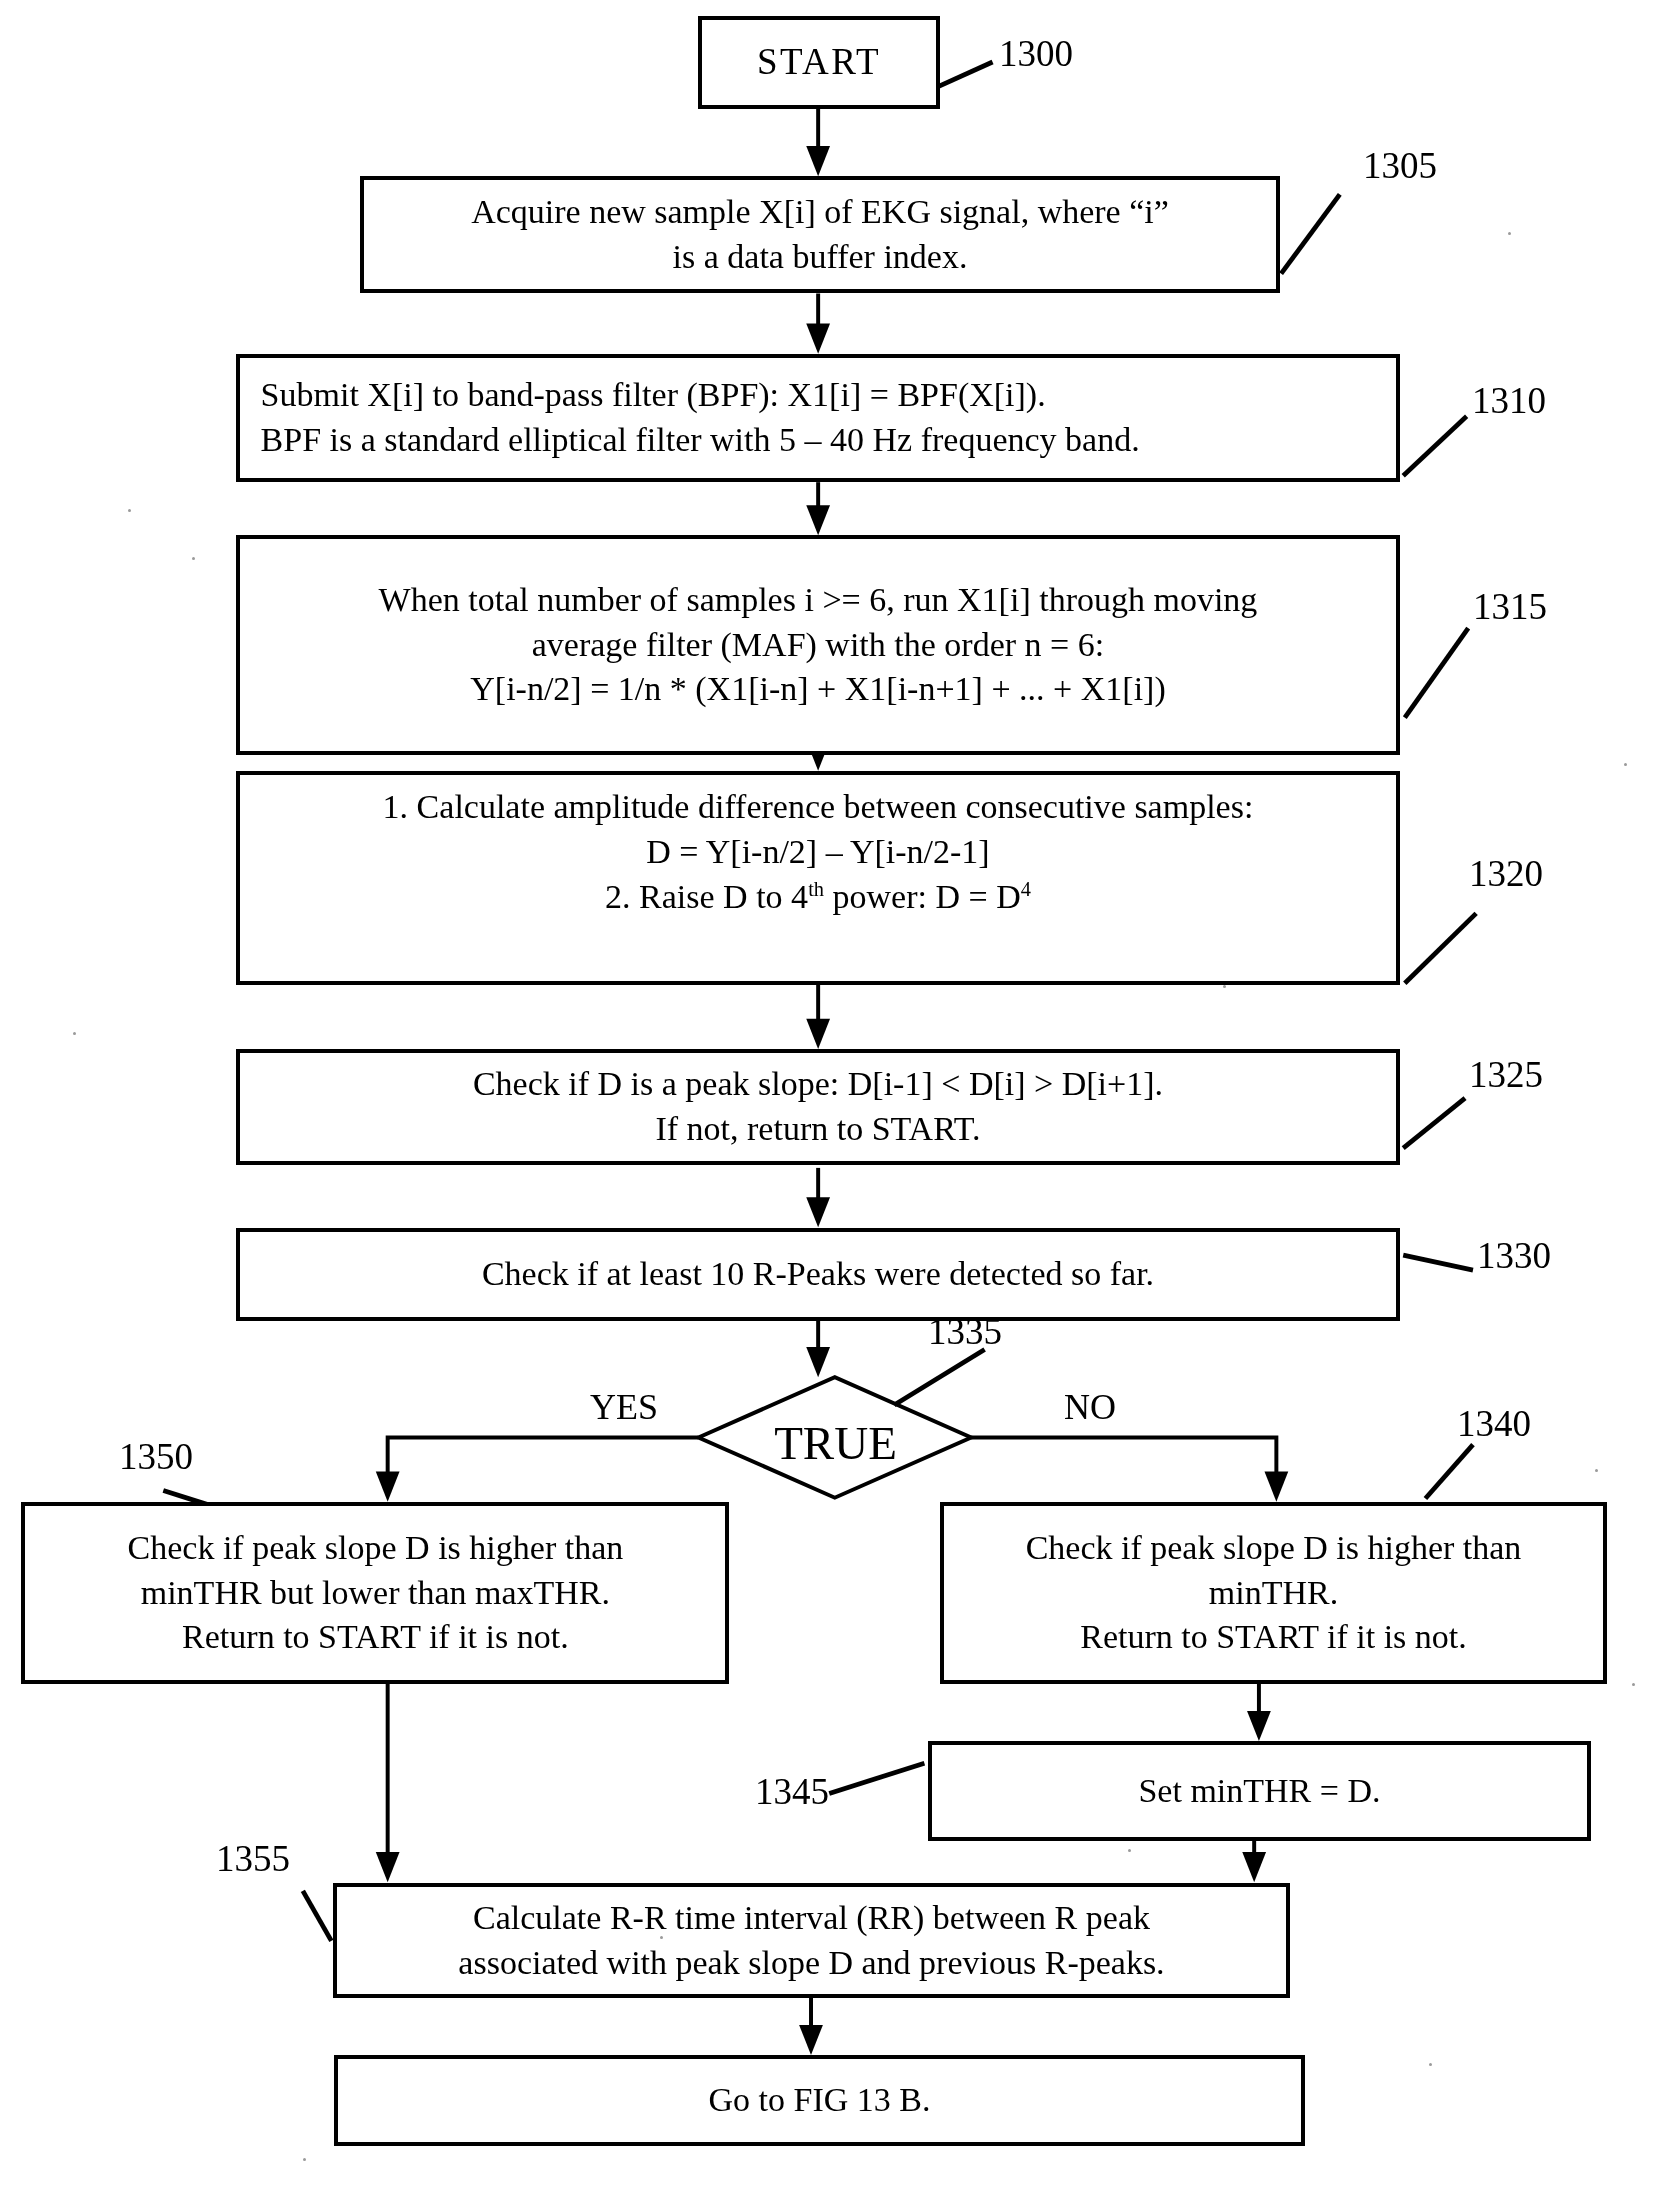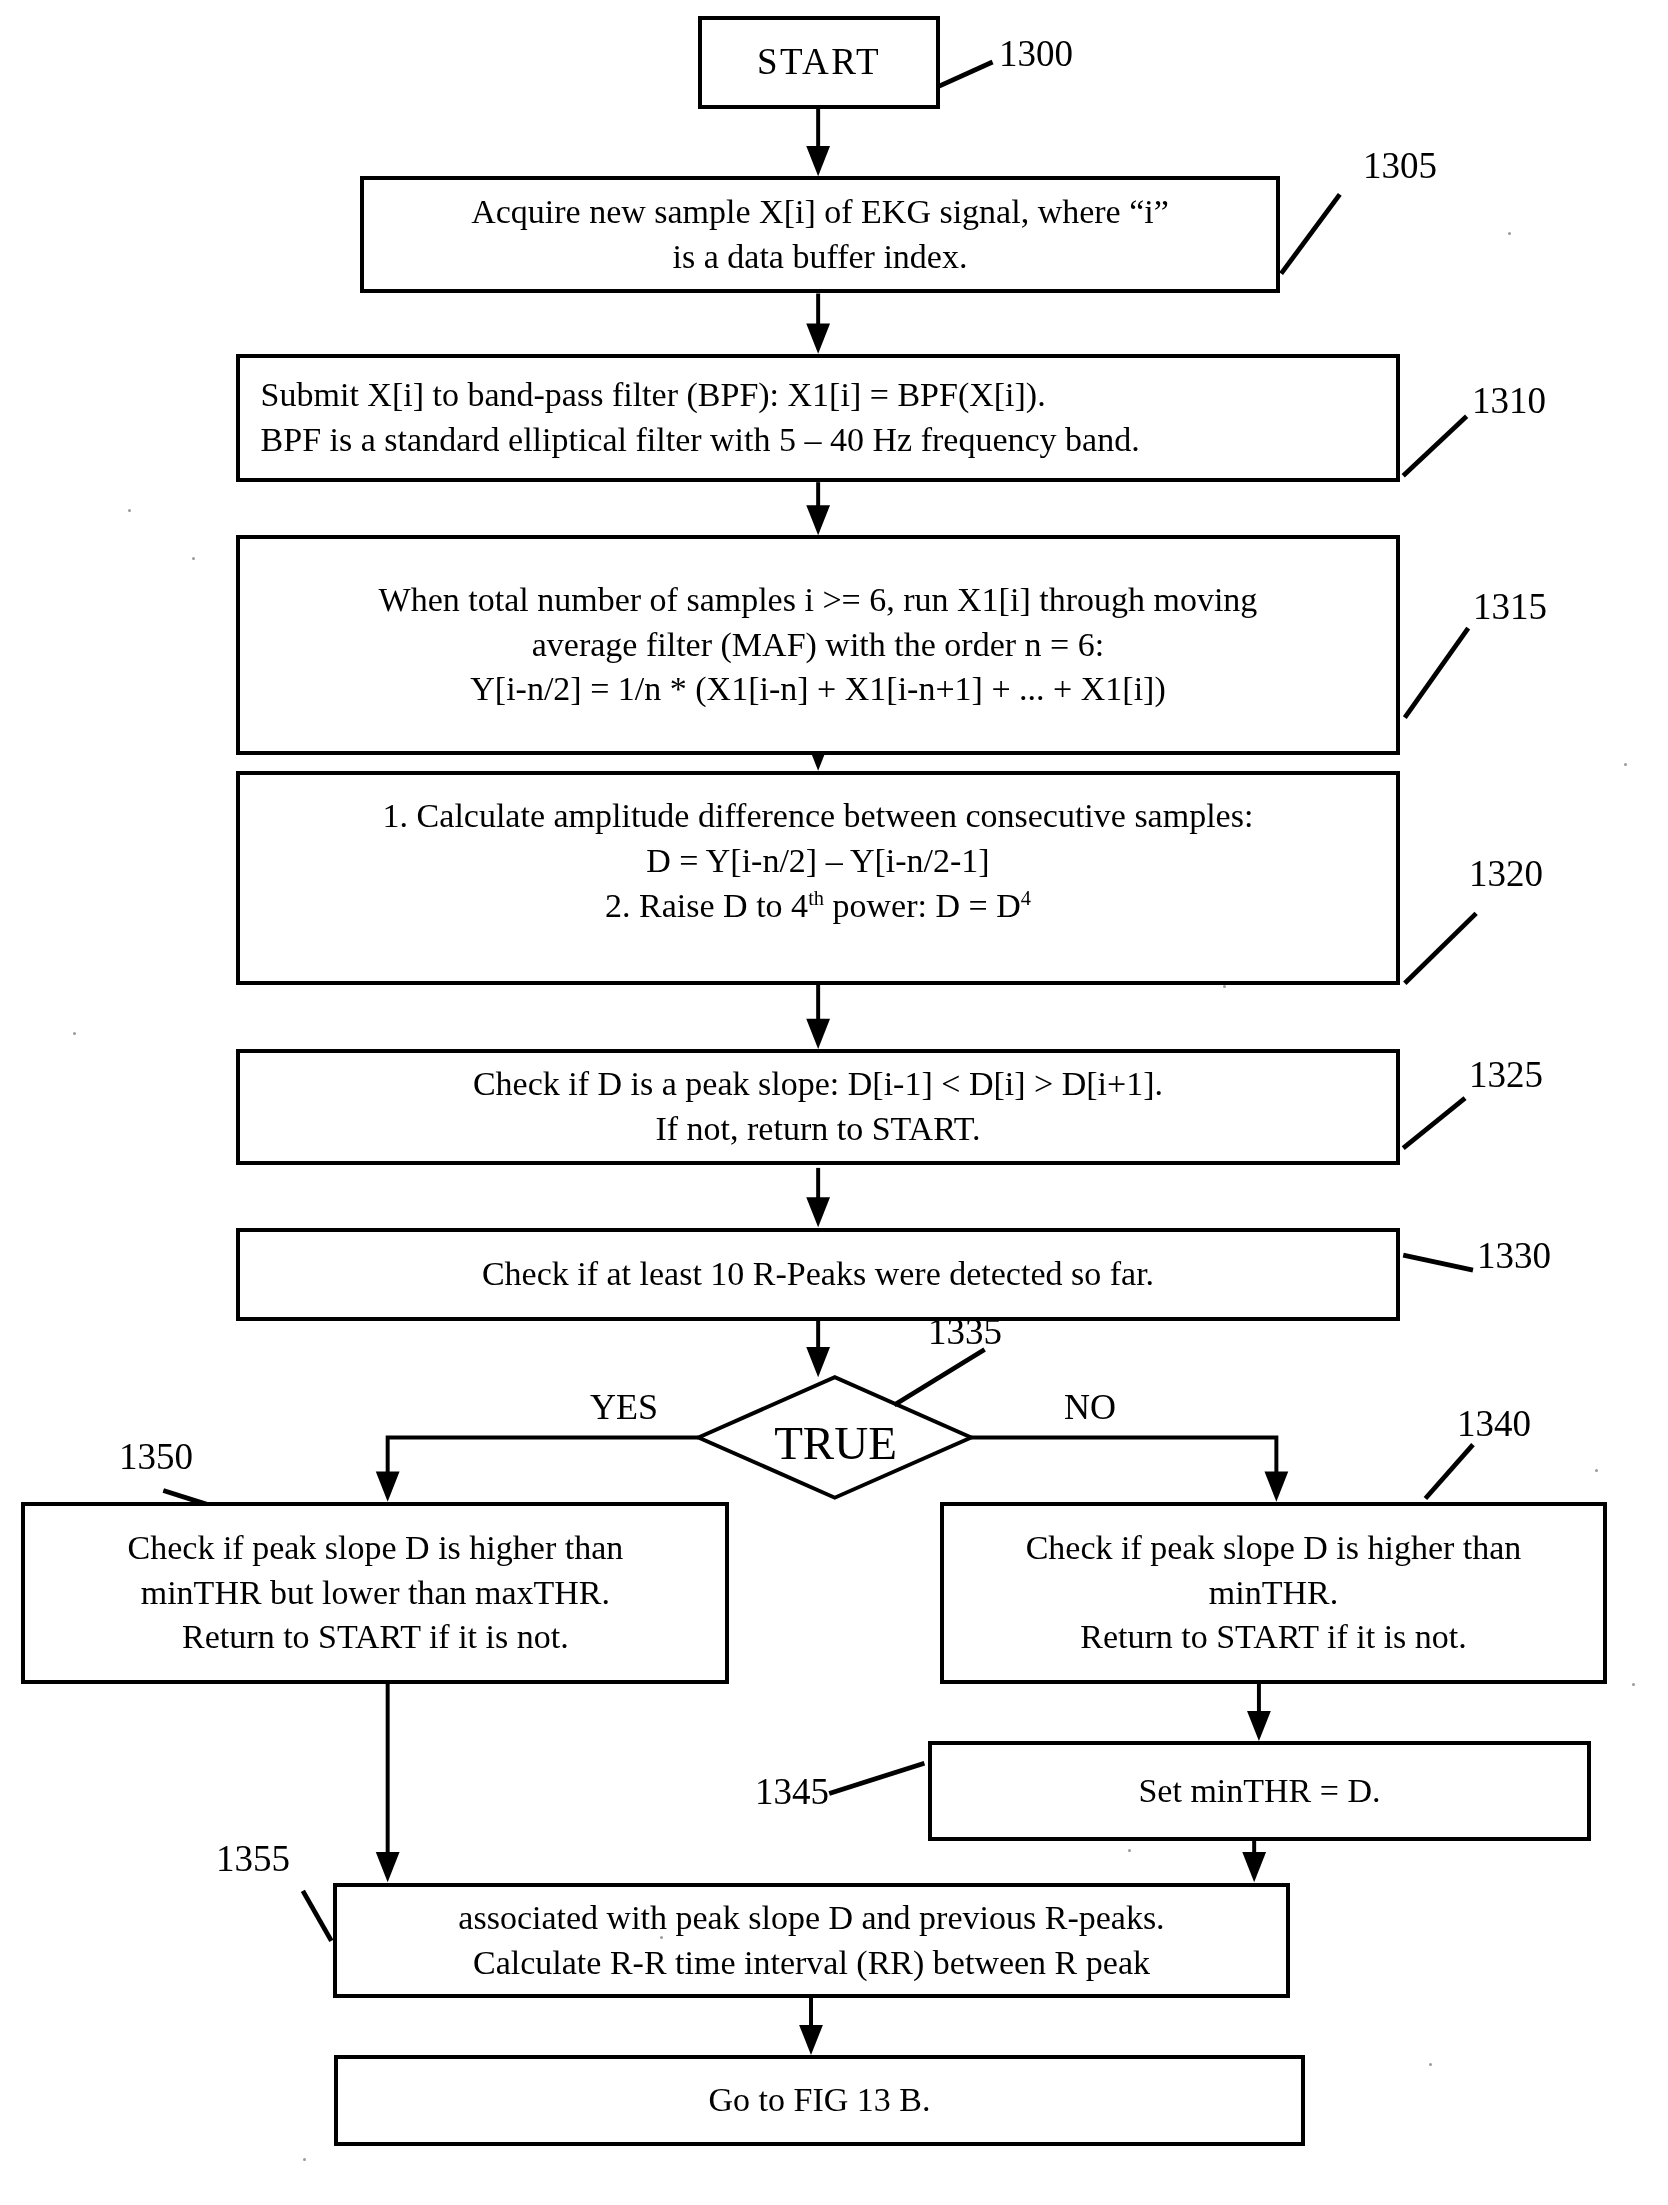--- a/index.html
+++ b/index.html
@@ -4,21 +4,21 @@
 <style>
   html,body{margin:0;padding:0;background:#ffffff;}
   #page{position:relative;width:1668px;height:2205px;background:#ffffff;
         font-family:"Liberation Serif","DejaVu Serif",serif;color:#000;overflow:hidden;}
   #wires{position:absolute;left:0;top:0;}
   .box{position:absolute;box-sizing:border-box;border:4px solid #000;background:#fff;
        display:flex;flex-direction:column;justify-content:center;align-items:center;}
   .ln{font-size:34px;line-height:1.32;text-align:center;white-space:nowrap;}
   .leftalign{align-items:flex-start;padding-left:20.6px;}
   .leftalign .ln{text-align:left;}
-  .topalign{justify-content:flex-start;padding-top:19px;}
+  .topalign{justify-content:flex-start;padding-top:10px;}
   .start-label{font-size:37px;letter-spacing:2.4px;}
   .ref{position:absolute;font-size:37px;white-space:nowrap;}
   .branch{position:absolute;font-size:36px;white-space:nowrap;margin-left:39px;}
   .true-label{position:absolute;font-size:47px;text-align:center;}
   sup{font-size:0.6em;line-height:0;}
   .spk{position:absolute;width:3.2px;height:3.2px;border-radius:50%;background:#474747;opacity:.55;}
 </style>
 </head>
 <body>
 
@@ -148,22 +148,22 @@
     <div class="ln">Check if peak slope D is higher than</div>
     <div class="ln">minTHR.</div>
     <div class="ln">Return to START if it is not.</div>
   </div>
 
   <div class="box" style="left:928px;top:1741px;width:663px;height:100px;">
     <div class="ln">Set minTHR = D.</div>
   </div>
 
   <div class="box" style="left:333px;top:1883px;width:957px;height:115px;">
+    <div class="ln">Calculate R-R time interval (RR) between R peak</div>
     <div class="ln">associated with peak slope D and previous R-peaks.</div>
-    <div class="ln">Calculate R-R time interval (RR) between R peak</div>
   </div>
 
   <div class="box" style="left:334px;top:2055px;width:971px;height:91px;">
     <div class="ln">Go to FIG 13 B.</div>
   </div>
 
   <div class="ref" style="left:999px;top:32px;">1300</div>
   <div class="ref" style="left:1343px;top:144px;margin-left:20px;">1305</div>
   <div class="ref" style="left:1472px;top:379px;">1310</div>
   <div class="ref" style="left:1473px;top:585px;">1315</div>

